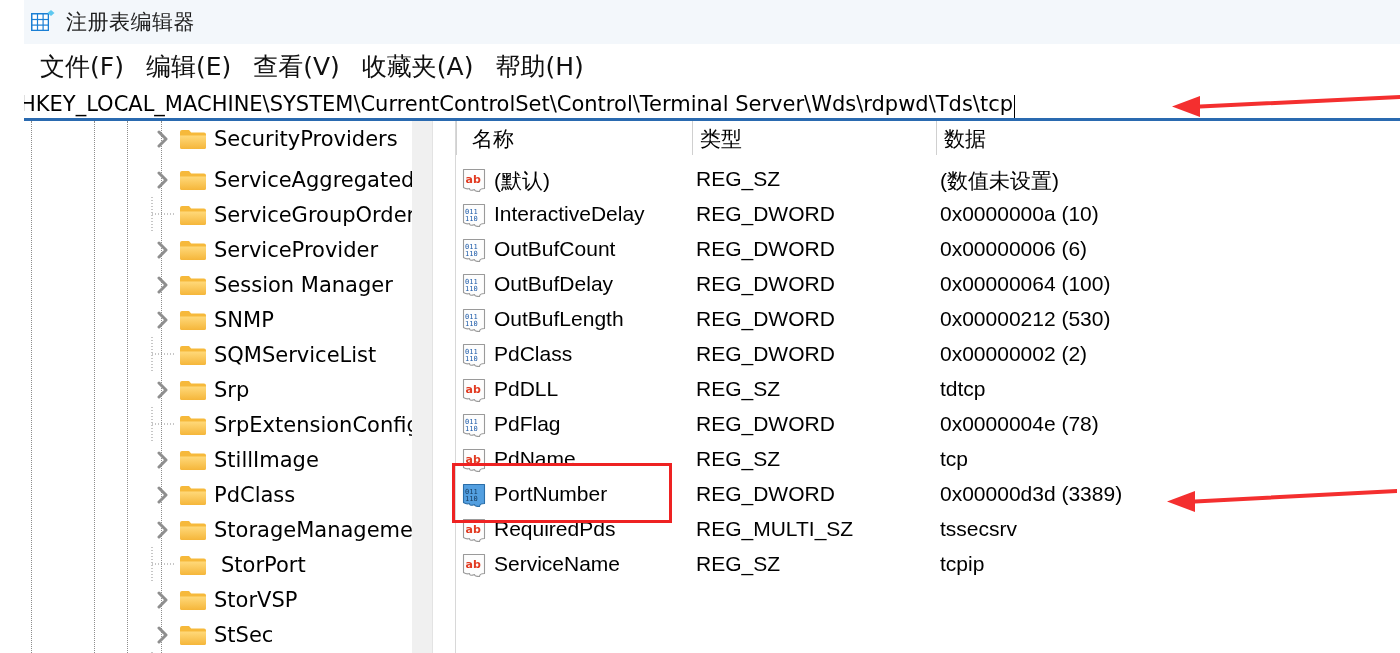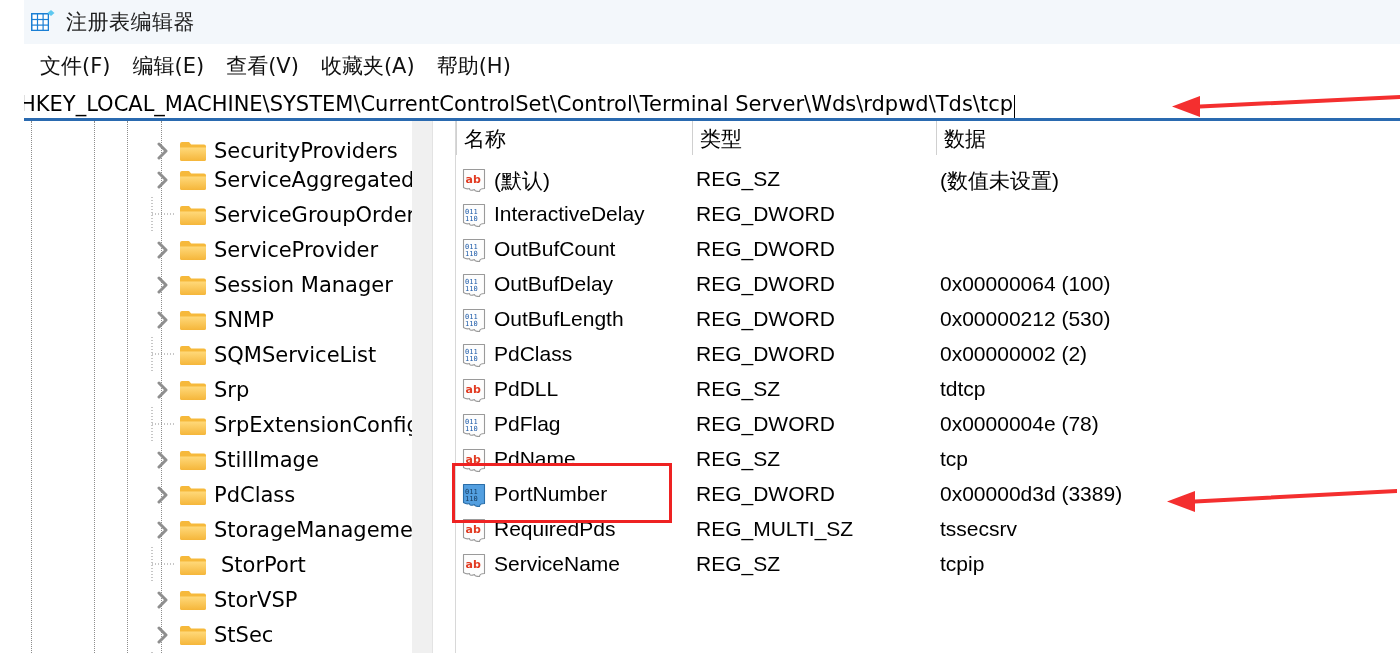--- a/index.html
+++ b/index.html
@@ -32,21 +32,21 @@
   }
 
   
   .menubar {
     position: absolute; left: 0; top: 44px; width: 1400px; height: 44px;
     background: #ffffff;
     display: flex; align-items: center;
     padding-left: 8px;
   }
   .menu-item {
-    font-size: 21px; color: #101010; padding: 2px 14px 2px 8px;
+    font-size: 25px; color: #101010; padding: 2px 14px 2px 8px;
     white-space: nowrap; cursor: default;
     font-family: "DejaVu Sans", "Liberation Sans", sans-serif;
   }
 
   
   .addressbar {
     position: absolute; left: 0; top: 88px; width: 1400px; height: 32px;
     background: #ffffff;
     display: flex; align-items: center;
     overflow: hidden;
@@ -195,21 +195,21 @@
   </div>
   <div class="address-underline"></div>
 
   <div class="tree-pane">
 
     <div class="tree-guide" style="left:7px;  top:0; height:532px;"></div>
     <div class="tree-guide" style="left:70px; top:0; height:532px;"></div>
     <div class="tree-guide" style="left:103px;top:0; height:532px;"></div>
     <div class="tree-guide" style="left:137px;top:0; height:532px;"></div>
     <div id="tree-rows">
-        <div class="tree-row" style="top: 12px;">
+        <div class="tree-row" style="top: 0;">
           <div class="chevron" style="left: 128px; top: 7px;">
             <svg width="14" height="18" viewBox="0 0 14 18">
               <polyline points="3,2 10,9 3,16" fill="none" stroke="#8f8f8f" stroke-width="3" stroke-linecap="round" stroke-linejoin="round"></polyline>
             </svg>
           </div>
           <div class="folder-ico" style="left: 155px; top: 7px;"><svg width="28" height="22" viewBox="0 0 28 22">
               <path d="M1 4 a2 2 0 0 1 2-2 h7 l2.2 2.6 H25 a2 2 0 0 1 2 2 V19 a2 2 0 0 1 -2 2 H3 a2 2 0 0 1 -2 -2 Z" fill="#f6b93b"></path>
               <path d="M1 7.6 h26 V19 a2 2 0 0 1 -2 2 H3 a2 2 0 0 1 -2 -2 Z" fill="url(#fg)"></path>
               <defs>
                 <linearGradient id="fg" x1="0" y1="0" x2="0" y2="1">
@@ -479,21 +479,21 @@
   <div class="tree-scroll-track">
     <div class="tree-scroll-thumb" style="position:absolute;left:1px;top:0;width:18px;height:470px;background:#f0f0f0;"></div>
   </div>
   <div class="splitter"></div>
 
   <div class="list-pane">
     <div class="list-header">
       <div class="col-sep" style="left:0px;"></div>
       <div class="col-sep" style="left:236px;"></div>
       <div class="col-sep" style="left:480px;"></div>
-      <div class="col-head" style="left:8px;">名称</div>
+      <div class="col-head" style="left:16px;">名称</div>
       <div class="col-head" style="left:244px;">类型</div>
       <div class="col-head" style="left:488px;text-align:right;">数据</div>
     </div>
     <div id="list-rows">
         <div class="list-row" style="top: 43px;">
           <div class="val-ico"><svg width="27" height="27" viewBox="0 0 27 27">
               <path d="M1.5 1.5 h21 v19 q-5 0 -5 3 q-5 0 -5 -2 q-5 2 -5 -1 q-3 1 -6 -1 Z" fill="#fdfdfd" stroke="#9a9a9a" stroke-width="1.1" stroke-linejoin="round"></path>
               <text x="3.5" y="15" font-family="DejaVu Sans, sans-serif" font-weight="bold" font-size="11" fill="#e23b22">ab</text>
             </svg></div>
           <div class="cell cell-name">(默认)</div>
@@ -501,29 +501,31 @@
           <div class="cell cell-data">(数值未设置)</div>
         </div>
         <div class="list-row" style="top: 78px;">
           <div class="val-ico"><svg width="27" height="27" viewBox="0 0 27 27">
               <path d="M1.5 1.5 h21 v19 q-5 0 -5 3 q-5 0 -5 -2 q-5 2 -5 -1 q-3 1 -6 -1 Z" fill="#fdfdfd" stroke="#9a9a9a" stroke-width="1.1" stroke-linejoin="round"></path>
               <text x="3" y="10.5" font-family="DejaVu Sans Mono, monospace" font-size="7" fill="#1b59a8">011</text>
               <text x="3" y="17.5" font-family="DejaVu Sans Mono, monospace" font-size="7" fill="#1b59a8">110</text>
             </svg></div>
           <div class="cell cell-name">InteractiveDelay</div>
           <div class="cell cell-type">REG_DWORD</div>
+          <div class="cell cell-data">0x0000000a (10)</div>
         </div>
         <div class="list-row" style="top: 113px;">
           <div class="val-ico"><svg width="27" height="27" viewBox="0 0 27 27">
               <path d="M1.5 1.5 h21 v19 q-5 0 -5 3 q-5 0 -5 -2 q-5 2 -5 -1 q-3 1 -6 -1 Z" fill="#fdfdfd" stroke="#9a9a9a" stroke-width="1.1" stroke-linejoin="round"></path>
               <text x="3" y="10.5" font-family="DejaVu Sans Mono, monospace" font-size="7" fill="#1b59a8">011</text>
               <text x="3" y="17.5" font-family="DejaVu Sans Mono, monospace" font-size="7" fill="#1b59a8">110</text>
             </svg></div>
           <div class="cell cell-name">OutBufCount</div>
           <div class="cell cell-type">REG_DWORD</div>
+          <div class="cell cell-data">0x00000006 (6)</div>
         </div>
         <div class="list-row" style="top: 148px;">
           <div class="val-ico"><svg width="27" height="27" viewBox="0 0 27 27">
               <path d="M1.5 1.5 h21 v19 q-5 0 -5 3 q-5 0 -5 -2 q-5 2 -5 -1 q-3 1 -6 -1 Z" fill="#fdfdfd" stroke="#9a9a9a" stroke-width="1.1" stroke-linejoin="round"></path>
               <text x="3" y="10.5" font-family="DejaVu Sans Mono, monospace" font-size="7" fill="#1b59a8">011</text>
               <text x="3" y="17.5" font-family="DejaVu Sans Mono, monospace" font-size="7" fill="#1b59a8">110</text>
             </svg></div>
           <div class="cell cell-name">OutBufDelay</div>
           <div class="cell cell-type">REG_DWORD</div>
           <div class="cell cell-data">0x00000064 (100)</div>

